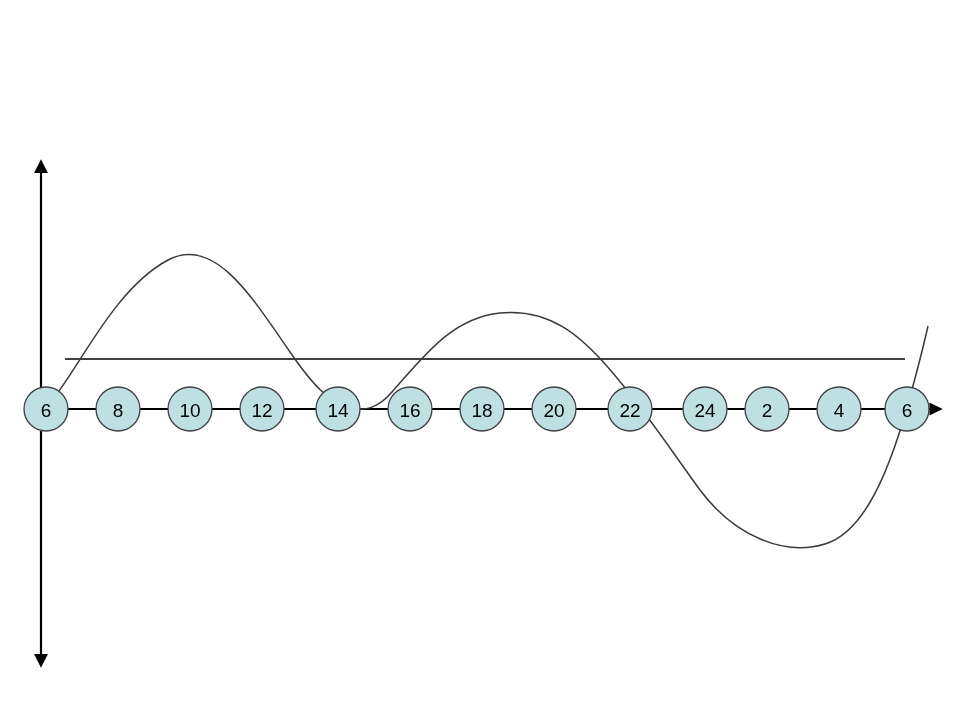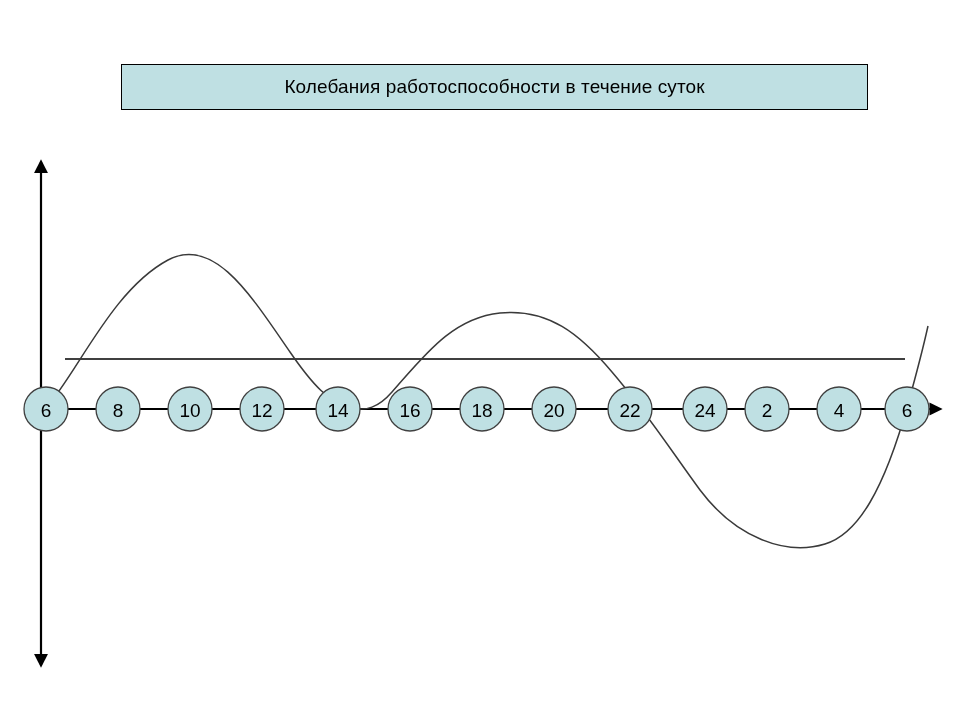--- a/index.html
+++ b/index.html
@@ -81,23 +81,20 @@
     fill: #000000;
     text-anchor: middle;
     dominant-baseline: central;
   }
 </style>
 </head>
 <body>
 
 <div id="stage">
 
-  <div class="title-box">
-    <span class="title-text">Колебания работоспособности в течение суток</span>
-  </div>
 
   <svg id="plot" viewBox="0 0 960 720">
 
     <defs>
       <marker id="arrow-right" viewBox="0 0 10 10" refX="8" refY="5" markerWidth="6" markerHeight="6" orient="auto-start-reverse">
         <path d="M 0 0 L 10 5 L 0 10 z" fill="#000000"></path>
       </marker>
       <marker id="arrow-up" viewBox="0 0 10 10" refX="8" refY="5" markerWidth="6.5" markerHeight="6.5" orient="auto-start-reverse">
         <path d="M 0 0 L 10 5 L 0 10 z" fill="#000000"></path>
       </marker>

